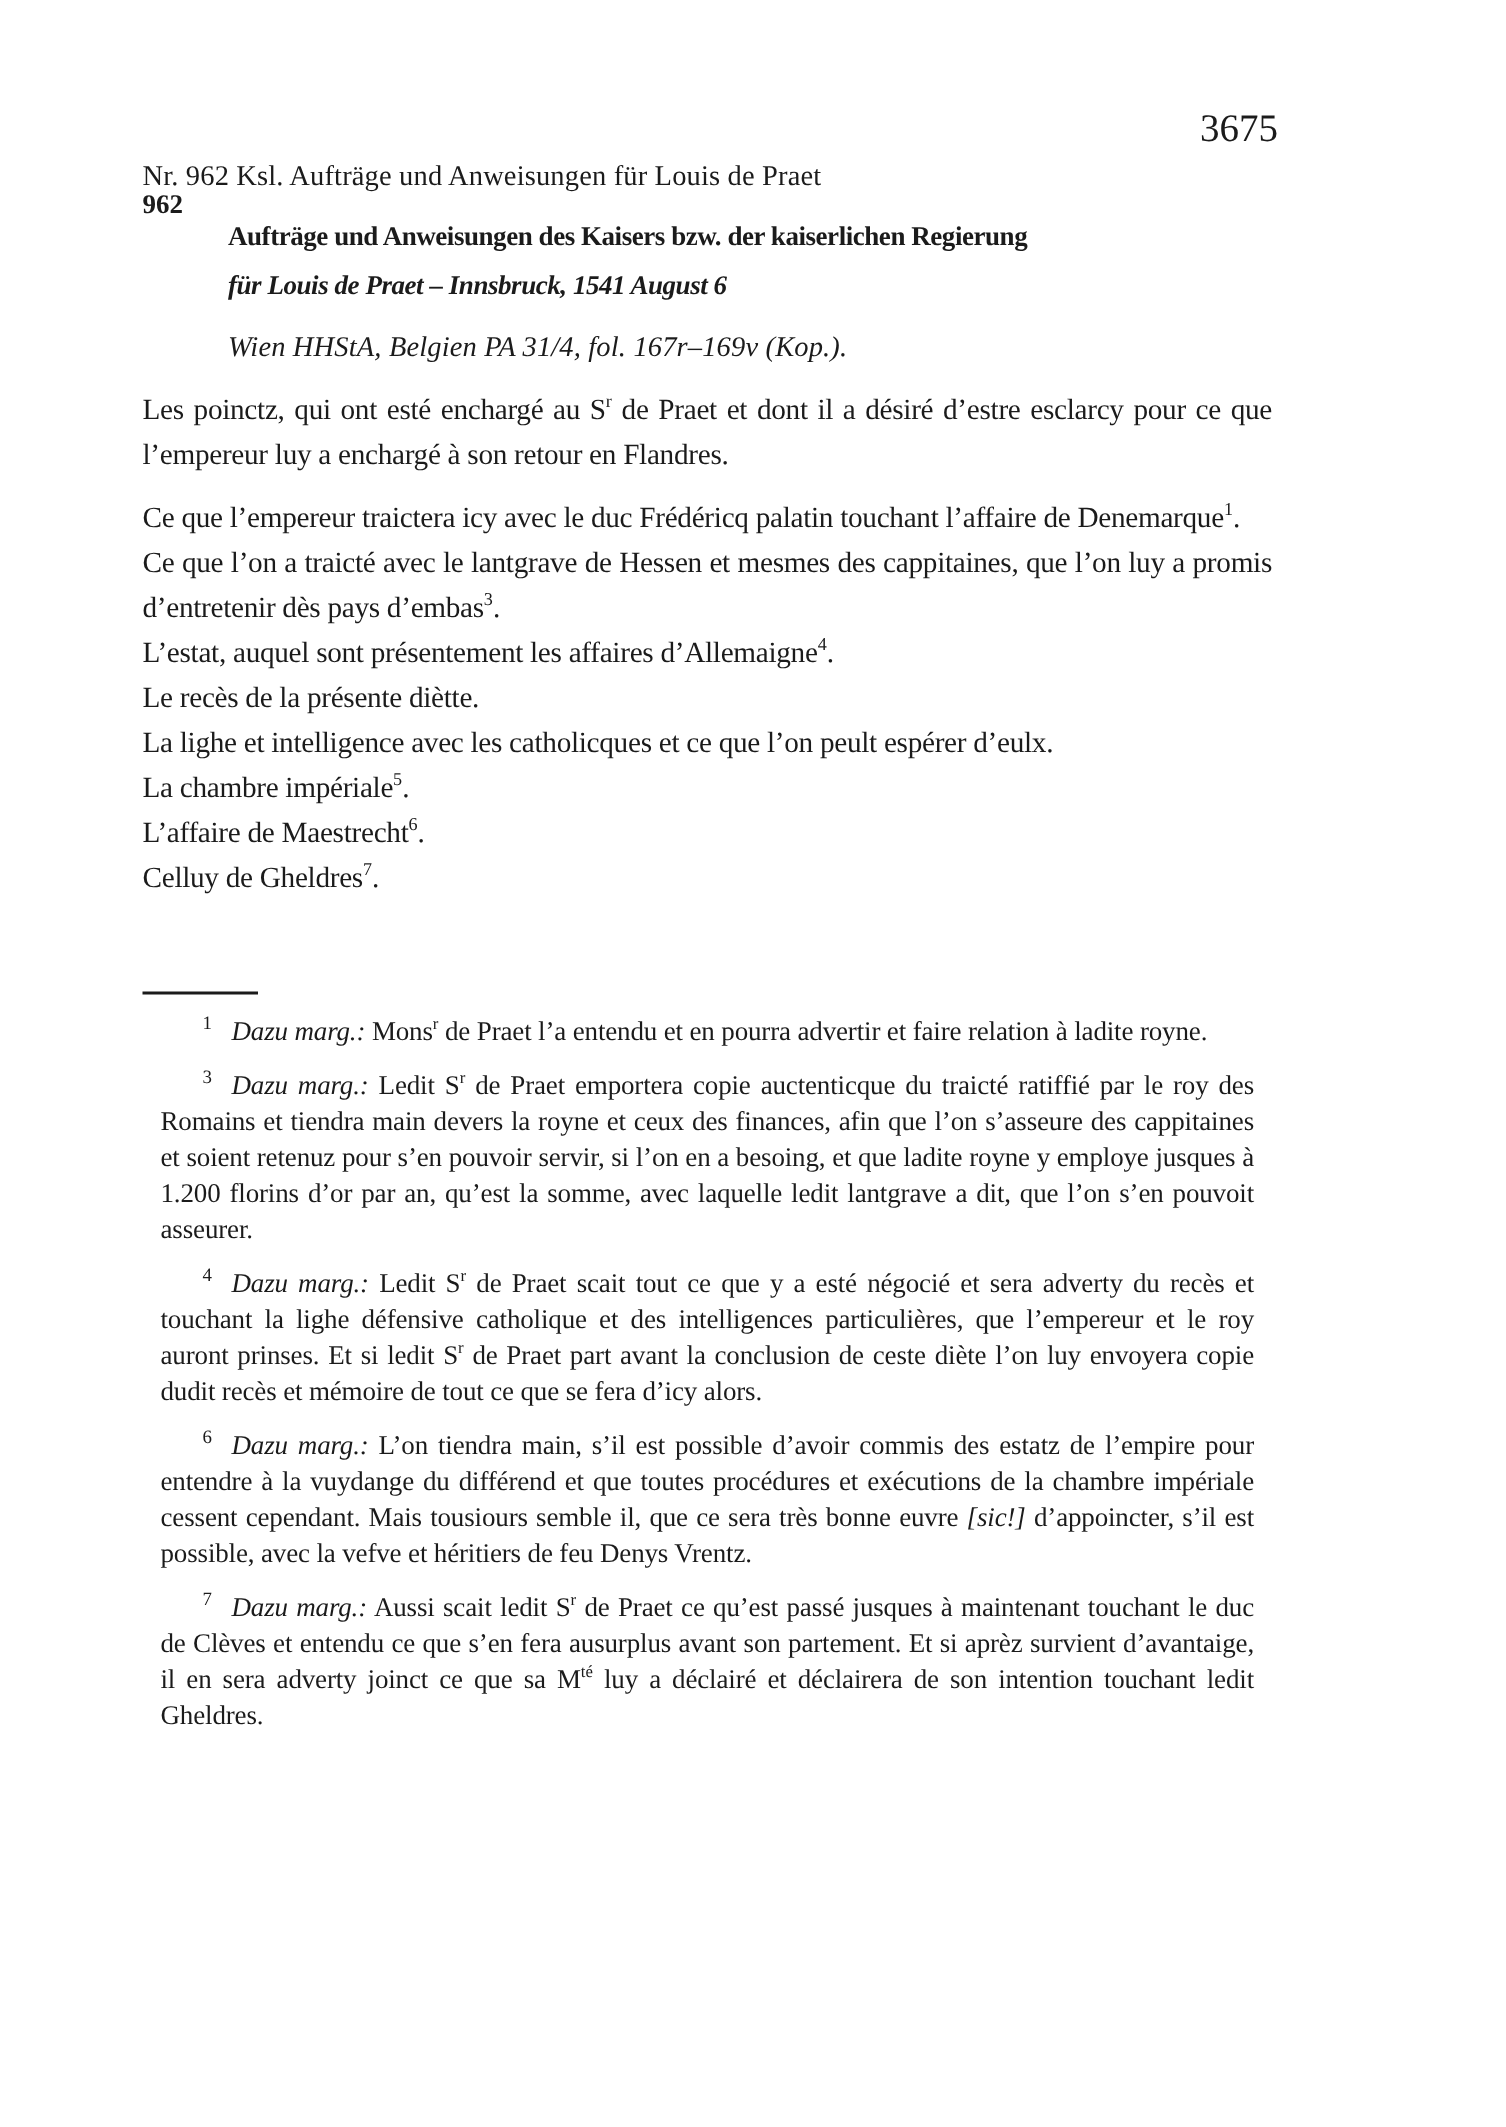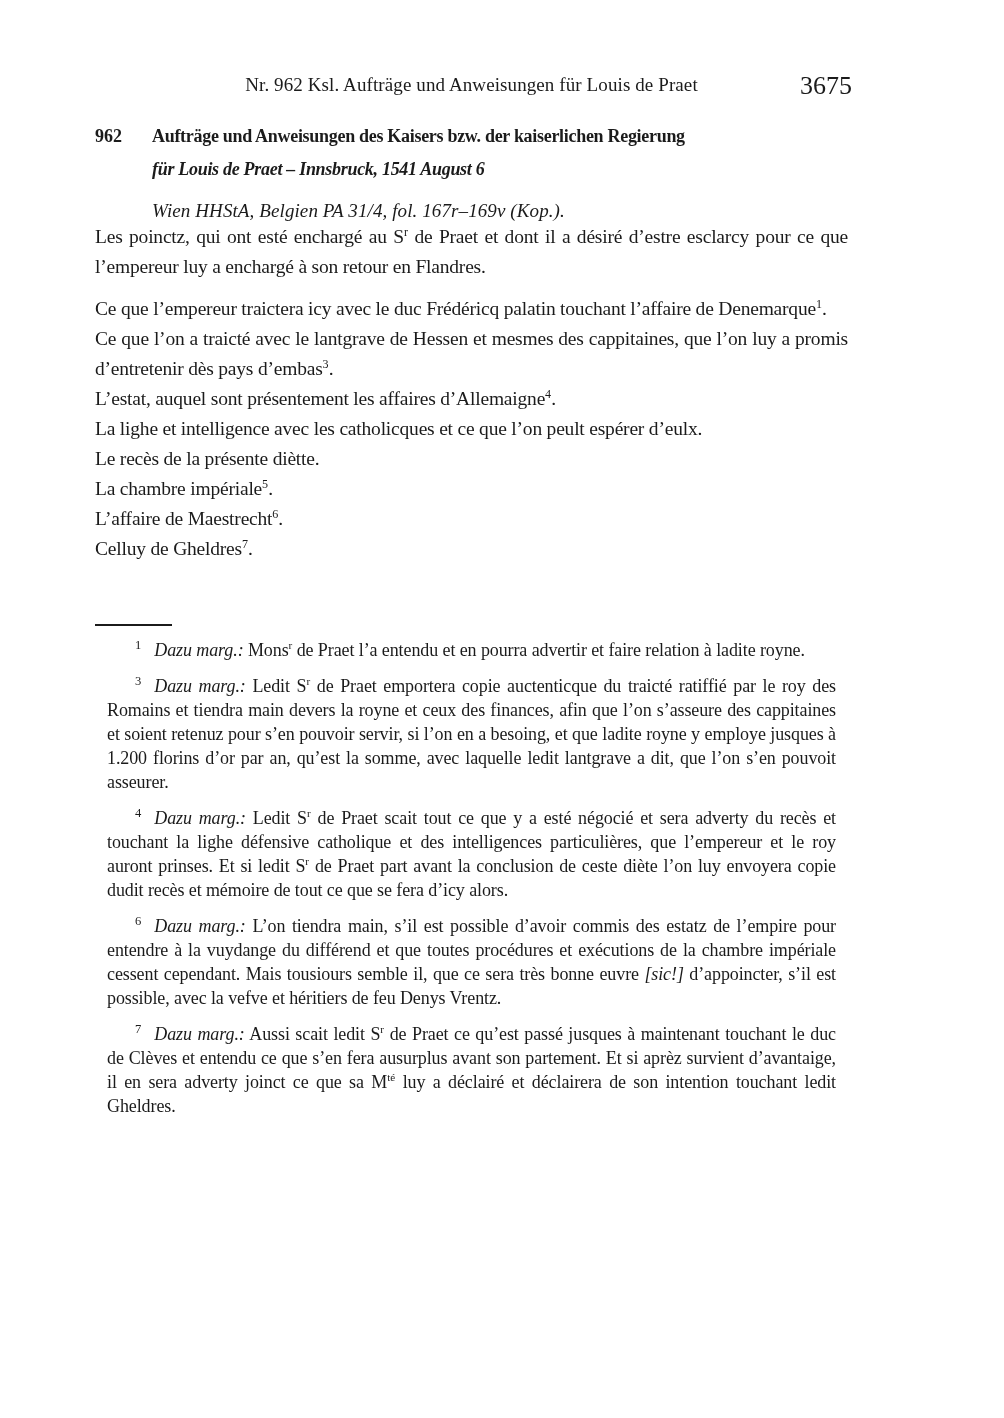--- a/index.html
+++ b/index.html
@@ -2,28 +2,28 @@
 <html><head>
 <meta charset="utf-8">
 <style>
   html, body { margin:0; padding:0; background:#e8e8e8; }
   body { width:1004px; height:1418px; font-family:"Liberation Serif", serif; color:#1b1b1b; }
   .page {
     box-sizing:border-box; width:1004px; height:1418px;
     background:#ffffff; padding:74px 156px 0 95px; overflow:hidden;
   }
   .running-header { position:relative; height:28px; font-size:19px; }
-  .running-title { display:inline-block; width:100%; text-align:center; letter-spacing:0.1px; }
+  .running-title { display:inline-block; width:100%; letter-spacing:0.1px;margin-top:33px; }
   .page-number { position:absolute; right:-4px; top:-3px; font-size:26px; }
   .title-block { display:flex; margin-top:18px; font-weight:bold; font-size:18px; line-height:33px; }
   .title-number { width:57px; flex:none; }
   .title-lines { flex:1; }
   .title-line { white-space:nowrap; letter-spacing:-0.3px; }
   .source { margin:14px 0 0 57px; font-style:italic; font-size:19px; letter-spacing:0.1px; }
-  .body-section { font-size:19.5px; line-height:30px; text-align:justify; letter-spacing:-0.2px; }
+  .body-section { margin-top:16px; font-size:19.5px; line-height:30px; text-align:justify; letter-spacing:-0.2px; }
   .bpar { margin:0; }
   .bpar.spaced { margin-top:12px; }
   .sup { font-size:62%; vertical-align:super; line-height:0; letter-spacing:0; }
   .it { font-style:italic; }
   .footnote-sep { margin-top:60px; width:77px; height:0; border-top:2px solid #1b1b1b; }
   .footnotes { margin-top:5px; font-size:18px; line-height:24px; text-align:justify; letter-spacing:-0.1px; }
   .fnote { margin:12px; text-indent:28px; }
   .fnote .fn-num { margin-right:13px; font-size:70%; }
 </style>
 </head>
@@ -32,34 +32,34 @@
 <div class="page">
 
   <header class="running-header">
     <span class="running-title">Nr. 962 Ksl. Aufträge und Anweisungen für Louis de Praet</span>
     <span class="page-number">3675</span>
   </header>
 
   <section class="title-block">
     <span class="title-number">962</span>
     <h1 class="title-lines" style="margin:0; font-size:inherit; font-weight:inherit;">
-      <span class="title-line" style="display:block;">Aufträge und Anweisungen des Kaisers bzw. der kaiserlichen Regierung</span>
+      <span class="title-line" style="display:block;margin-top:21px;">Aufträge und Anweisungen des Kaisers bzw. der kaiserlichen Regierung</span>
       <span class="title-line" style="display:block;font-style:italic;">für Louis de Praet – Innsbruck, 1541 August 6</span>
     </h1>
   </section>
 
   <p class="source">Wien HHStA, Belgien PA 31/4, fol. 167r–169v (Kop.).</p>
 
   <main class="body-section">
       <p class="bpar"><span class="">Les poinctz, qui ont esté enchargé au S</span><sup class="sup">r</sup><span class=""> de Praet et dont il a désiré d’estre esclarcy pour ce que l’empereur luy a enchargé à son retour en Flandres.</span></p>
       <p class="bpar spaced"><span class="">Ce que l’empereur traictera icy avec le duc Frédéricq palatin touchant l’affaire de Denemarque</span><sup class="sup">1</sup><span class="">.</span></p>
       <p class="bpar"><span class="">Ce que l’on a traicté avec le lantgrave de Hessen et mesmes des cappitaines, que l’on luy a promis d’entretenir dès pays d’embas</span><sup class="sup">3</sup><span class="">.</span></p>
       <p class="bpar"><span class="">L’estat, auquel sont présentement les affaires d’Allemaigne</span><sup class="sup">4</sup><span class="">.</span></p>
+      <p class="bpar"><span class="">Le recès de la présente diètte.</span></p>
       <p class="bpar"><span class="">La lighe et intelligence avec les catholicques et ce que l’on peult espérer d’eulx.</span></p>
-      <p class="bpar"><span class="">Le recès de la présente diètte.</span></p>
       <p class="bpar"><span class="">La chambre impériale</span><sup class="sup">5</sup><span class="">.</span></p>
       <p class="bpar"><span class="">L’affaire de Maestrecht</span><sup class="sup">6</sup><span class="">.</span></p>
       <p class="bpar"><span class="">Celluy de Gheldres</span><sup class="sup">7</sup><span class="">.</span></p>
     </main>
 
   <div class="footnote-sep"></div>
 
   <section class="footnotes">
       <p class="fnote"><sup class="sup fn-num">1</sup><span class="it">Dazu marg.:</span><span class=""> Mons</span><sup class="sup">r</sup><span class=""> de Praet l’a entendu et en pourra advertir et faire relation à ladite royne.</span></p>
       <p class="fnote"><sup class="sup fn-num">3</sup><span class="it">Dazu marg.:</span><span class=""> Ledit S</span><sup class="sup">r</sup><span class=""> de Praet emportera copie auctenticque du traicté ratiffié par le roy des Romains et tiendra main devers la royne et ceux des finances, afin que l’on s’asseure des cappitaines et soient retenuz pour s’en pouvoir servir, si l’on en a besoing, et que ladite royne y employe jusques à 1.200 florins d’or par an, qu’est la somme, avec laquelle ledit lantgrave a dit, que l’on s’en pouvoit asseurer.</span></p>

